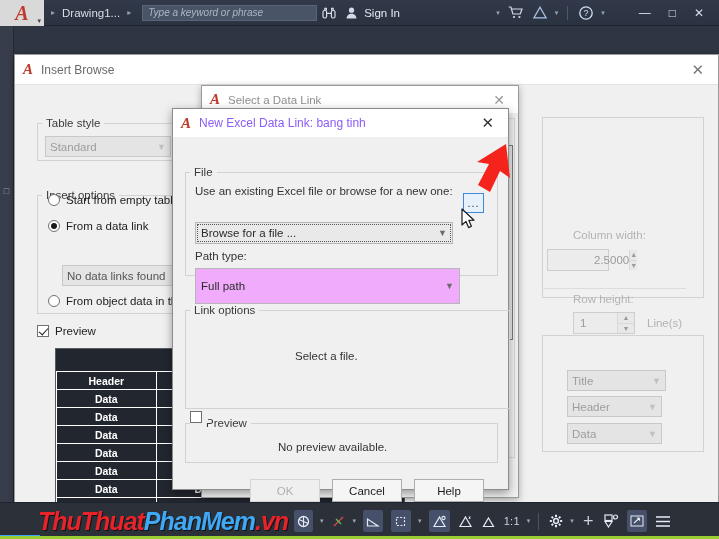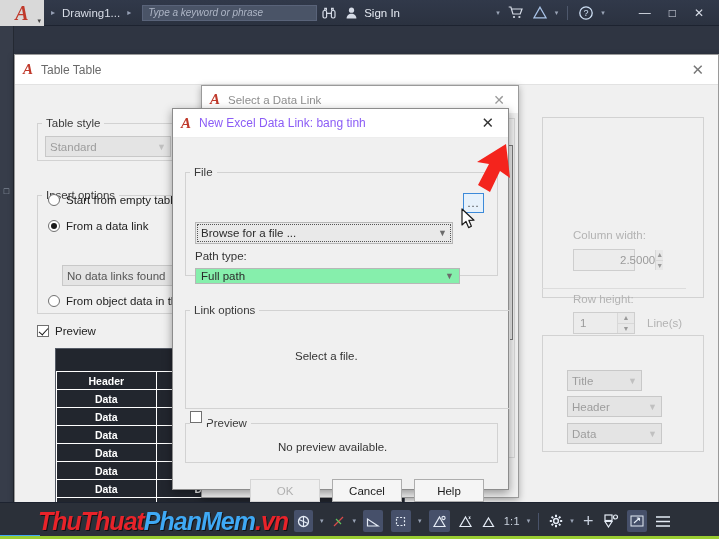--- a/index.html
+++ b/index.html
@@ -180,21 +180,21 @@
   #el-close{ margin-left:auto; color:#333; font-size:15px; padding:0 6px;}
   #el-body{ position:relative; height:352px; }
 
   .combo-w{
     height:22px; background:#e9e9e9; border:1px solid #b7b7b7;
     display:flex; align-items:center; padding:0 5px; font-size:11.5px; color:#2a2a2a;
     outline:1px dotted #555; outline-offset:-3px;
   }
   .combo-w .chev{ margin-left:auto; color:#6b6b6b; font-size:9px; padding-left:6px;}
   .combo-p{
-    height:16px; background:#86efac; border:1px solid #b7b7b7;
+    height:36px; background:#f0abfc; border:1px solid #b7b7b7;
     display:flex; align-items:center; padding:0 5px; font-size:11.5px; color:#2a2a2a;
   }
   .combo-p .chev{ margin-left:auto; color:#6b6b6b; font-size:9px;}
   #browse-btn{
     position:absolute; left:463px; top:167px; width:21px; height:20px;
     background:#e6f1fb; border:1px solid #3c8ad9;
     display:flex; align-items:center; justify-content:center;
     font-size:11px; color:#333; letter-spacing:1px; line-height:6px;
   }
   #arrow-cursor{
@@ -294,21 +294,21 @@
 </div>
 
 <div id="canvas">
   <div id="leftstrip">
     <div class="mark">□</div>
   </div>
 
   <div id="insertTable">
     <div id="it-title">
       <span class="dlg-a">A</span>
-      <span class="t">Table Table</span>
+      <span class="t">Insert Browse</span>
       <span id="it-close">✕</span>
     </div>
 
     <div id="it-body">
 
       <fieldset class="gb" style="left:22px; top:32px; width:190px; height:44px;">
         <legend>Table style</legend>
       </fieldset>
       <div class="combo" style="position:absolute; left:30px; top:51px; width:126px;">
         <span>Standard</span>
@@ -393,40 +393,40 @@
                 <td>Data</td>
               <td>Data</td>
               <td>Data</td>
               </tr>
         </tbody>
           </table>
       </div>
 
       <fieldset class="gb dim" style="left:527px; top:32px; width:162px; height:181px;"></fieldset>
       <span class="lbl dim" style="position:absolute; left:558px; top:144px;">Column width:</span>
-      <div class="spin" style="position:absolute; left:558px; top:164px;padding-left:46px;">
+      <div class="spin" style="position:absolute; left:532px; top:164px;padding-left:46px;">
         <span>2.5000</span>
         <span class="arrows">
             <i>▲</i>
             <i>▼</i>
           </span>
       </div>
       <div style="position:absolute; left:527px; top:203px; width:144px; height:1px; background:#dcdcdc;"></div>
       <span class="lbl dim" style="position:absolute; left:558px; top:208px;">Row height:</span>
       <span class="lbl dim" style="position:absolute; left:632px; top:232px;">Line(s)</span>
       <div class="spin" style="position:absolute; left:558px; top:227px;">
         <span>1</span>
         <span class="arrows">
             <i>▲</i>
             <i>▼</i>
           </span>
       </div>
 
       <fieldset class="gb dim" style="left:527px; top:250px; width:162px; height:117px;"></fieldset>
-      <div class="combo" style="position:absolute; left:552px; top:285px; width:75px;">
+      <div class="combo" style="position:absolute; left:552px; top:285px; width:99px;">
         <span>Title</span>
         <span class="chev">▼</span>
       </div>
       <div class="combo" style="position:absolute; left:552px; top:311px; width:95px;">
         <span>Header</span>
         <span class="chev">▼</span>
       </div>
       <div class="combo" style="position:absolute; left:552px; top:338px; width:95px;">
         <span>Data</span>
         <span class="chev">▼</span>
@@ -454,20 +454,21 @@
       <span class="dlg-a">A</span>
       <span class="t">New Excel Data Link: bang tinh</span>
       <span id="el-close">✕</span>
     </div>
 
     <div id="el-body">
 
       <fieldset class="gb" style="left:12px; top:28px; width:313px; height:110px;">
         <legend>File</legend>
       </fieldset>
+      <span class="lbl" style="position:absolute; left:22px; top:47px;">Use an existing Excel file or browse for a new one:</span>
       <div class="combo-w" style="position:absolute; left:22px; top:84px; width:258px;">
         <span>Browse for a file ...</span>
         <span class="chev">▼</span>
       </div>
       <span class="lbl" style="position:absolute; left:22px; top:112px;">Path type:</span>
       <div class="combo-p" style="position:absolute; left:22px; top:130px; width:265px;">
         <span>Full path</span>
         <span class="chev">▼</span>
       </div>
 

